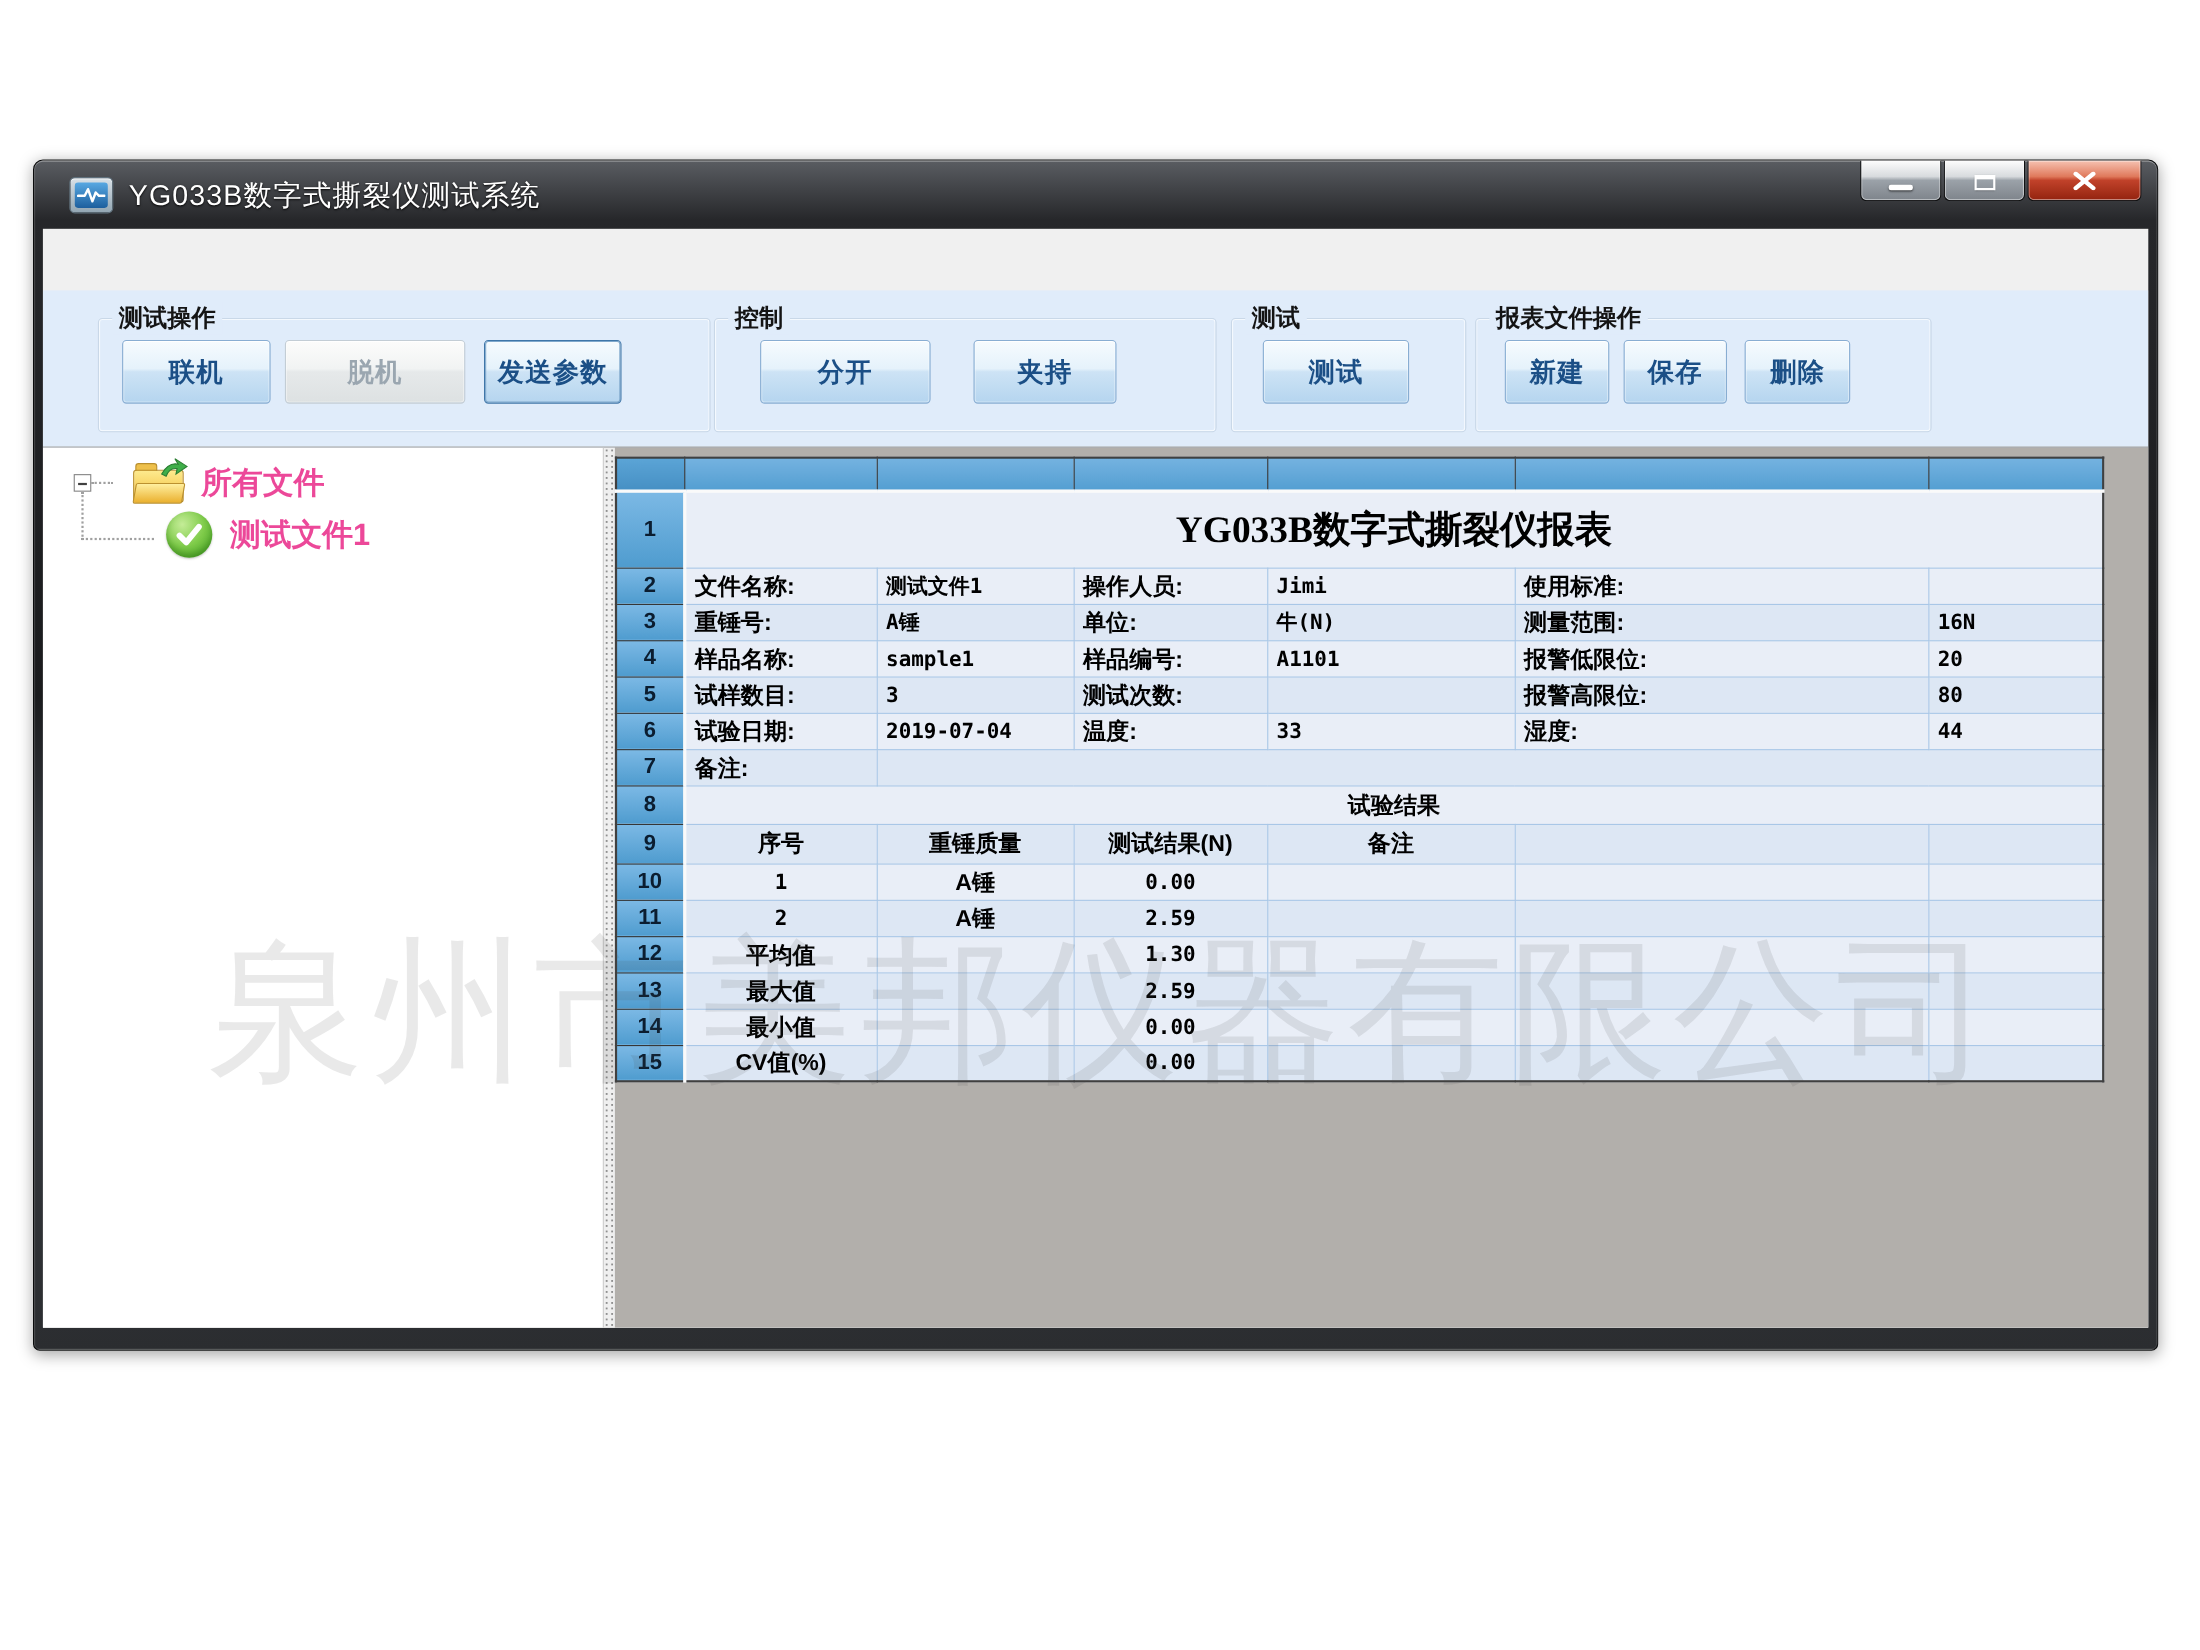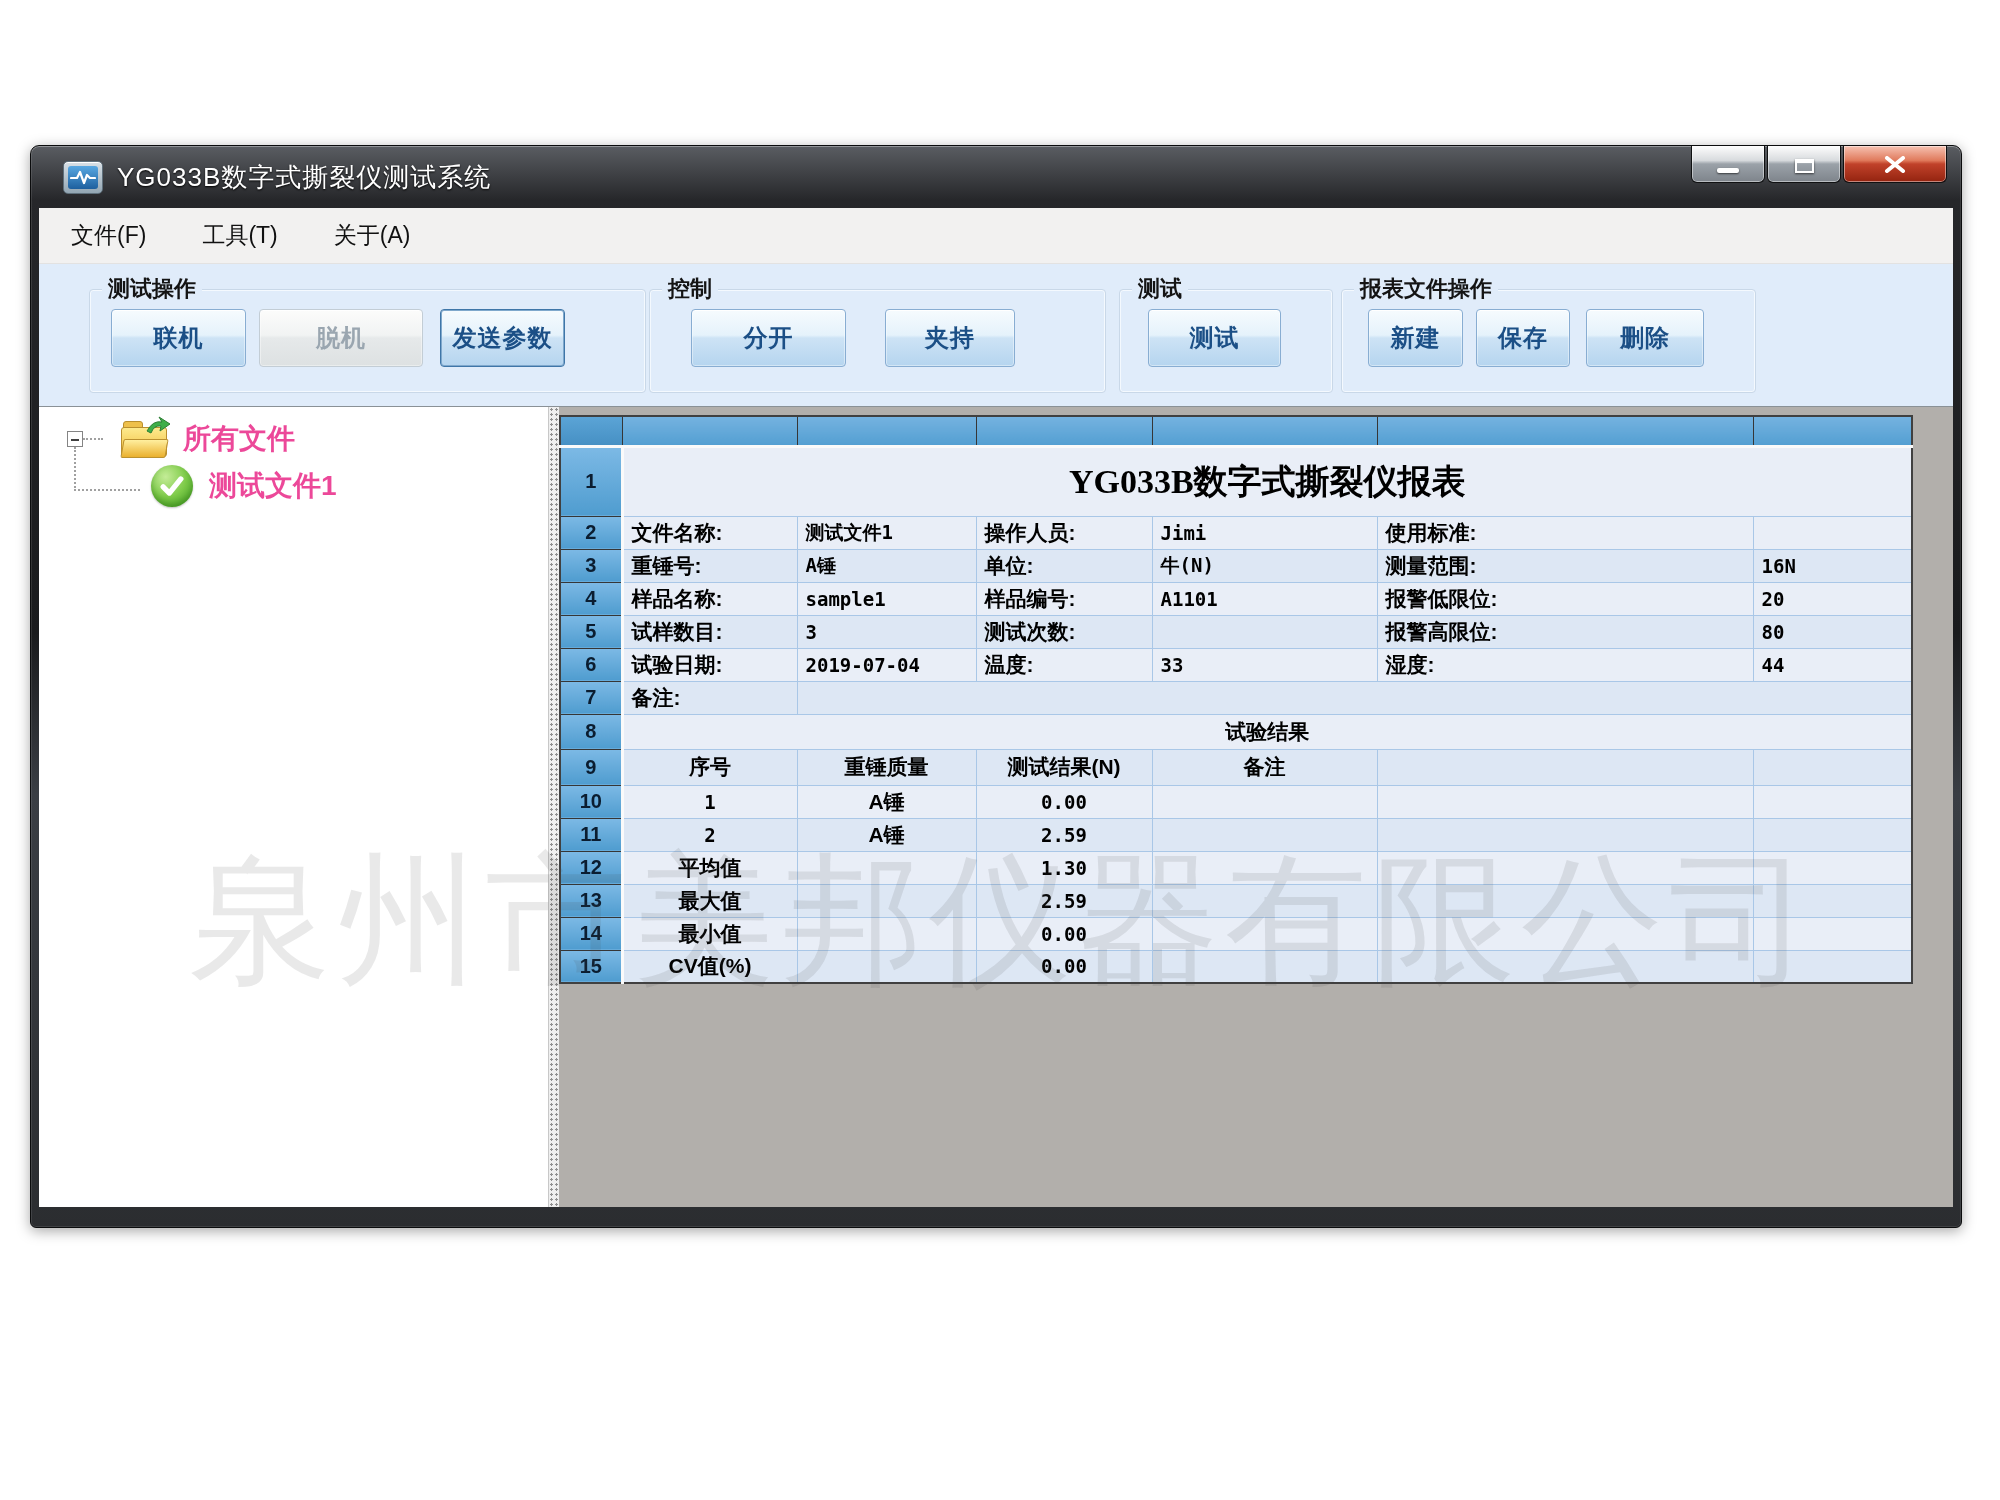--- a/index.html
+++ b/index.html
@@ -50,21 +50,21 @@
     box-shadow:inset 0 1px 0 #fff, inset 0 0 0 1px rgba(255,255,255,.4);}
   .xbtn.disabled{color:#9aa6b0;border-color:#c3cdd5;background:linear-gradient(180deg,#fcfcfb 0%,#f1f3f3 45%,#e6e9ea 50%,#dde1e2 100%);}
   .xbtn.focused{border:1px solid #3f76a8;box-shadow:inset 0 0 0 1px #7fa8cc, inset 0 1px 0 #fff;}
   
   .gb0{left:50px;width:557px;}  .gb0 .xbtn:nth-child(1){margin-left:21px;width:135px;}
   .gb0 .xbtn:nth-child(2){margin-left:13px;width:164px;} .gb0 .xbtn:nth-child(3){margin-left:17px;width:125px;}
   .gb1{left:610px;width:457px;} .gb1 .xbtn:nth-child(1){margin-left:41px;width:155px;}
   .gb1 .xbtn:nth-child(2){margin-left:39px;width:130px;}
   .gb2{left:1080px;width:214px;} .gb2 .xbtn:nth-child(1){margin-left:28px;width:133px;}
   .gb3{left:1302px;width:415px;padding-left:48px;} .gb3 .xbtn:nth-child(1){margin-left:26px;width:95px;}
-  .gb3 .xbtn:nth-child(2){margin-left:13px;width:94px;} .gb3 .xbtn:nth-child(3){margin-left:16px;width:118px;}
+  .gb3 .xbtn:nth-child(2){margin-left:13px;width:94px;} .gb3 .xbtn:nth-child(3){margin-left:16px;width:96px;}
 
   
   .content{position:absolute;left:0;right:0;top:198px;bottom:0;border-top:1px solid #8a9196;background:#f0f0f0;}
   .treepanel{position:absolute;left:0;top:0;bottom:0;width:510px;background:#fff;border-right:1px solid #c8c8c8;}
   .splitter{position:absolute;left:510px;top:0;bottom:0;width:10px;background-color:#efefef;
     background-image:radial-gradient(#8f8f8f 1px, transparent 1.2px);background-size:5px 5px;cursor:col-resize;}
   .graypanel{position:absolute;left:520px;right:0;top:0;bottom:0;background:#b2afab;}
 
   
   .tree-row{position:absolute;display:flex;align-items:center;}
@@ -132,25 +132,20 @@
         </div>
         <div class="cap-btn closeb">
           <svg width="22" height="17" viewBox="0 0 22 17">
             <path d="M3 2 L19 15 M19 2 L3 15" stroke="#fff" stroke-width="4" stroke-linecap="round"></path>
           </svg>
         </div>
       </div>
     </div>
 
     <div class="client">
-      <div class="menubar">
-          <div class="menu-item">文件(F)</div>
-          <div class="menu-item">工具(T)</div>
-          <div class="menu-item">关于(A)</div>
-        </div>
       <div class="toolbar">
           <div class="groupbox gb0">
             <span class="grouplabel">测试操作</span>
             <div class="btnrow">
               <button class="xbtn ">联机</button>
               <button class="xbtn disabled" disabled="">脱机</button>
               <button class="xbtn focused">发送参数</button>
             </div>
           </div>
           <div class="groupbox gb1">

